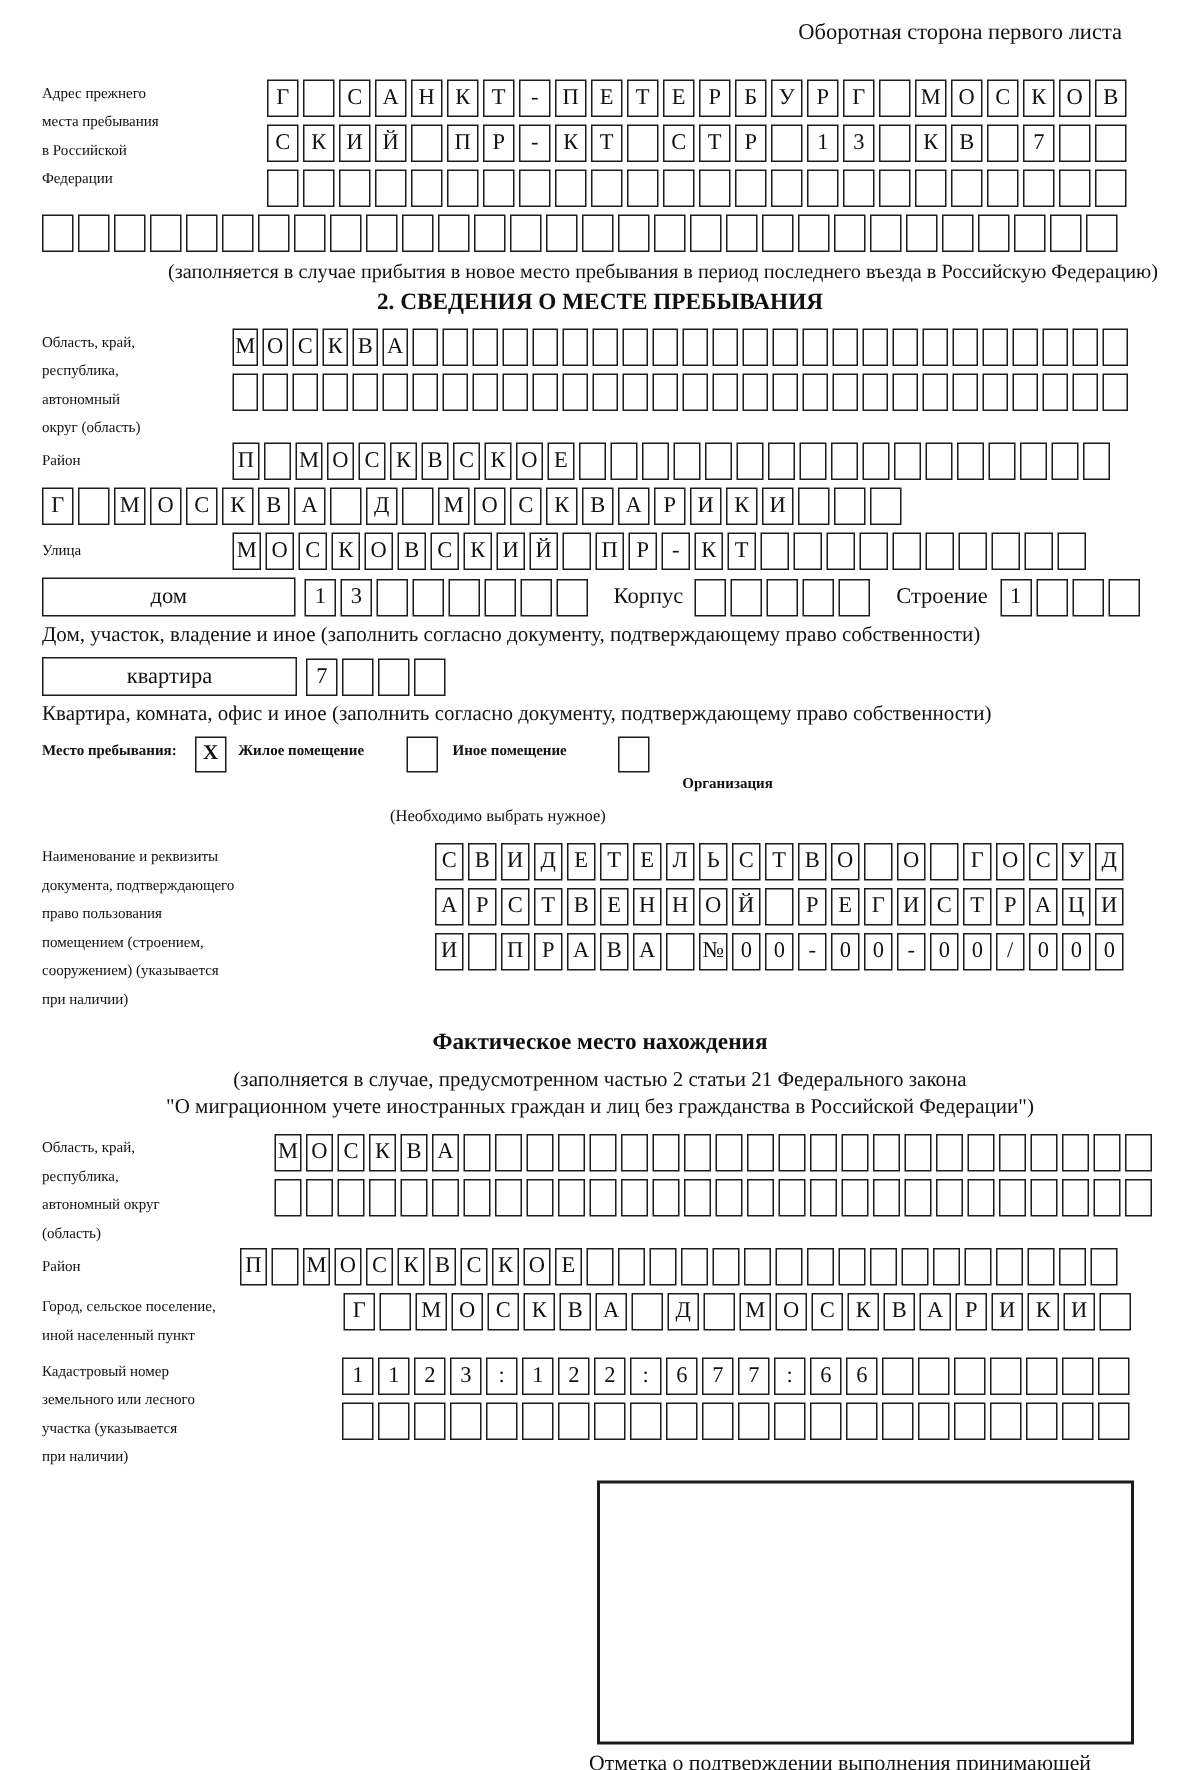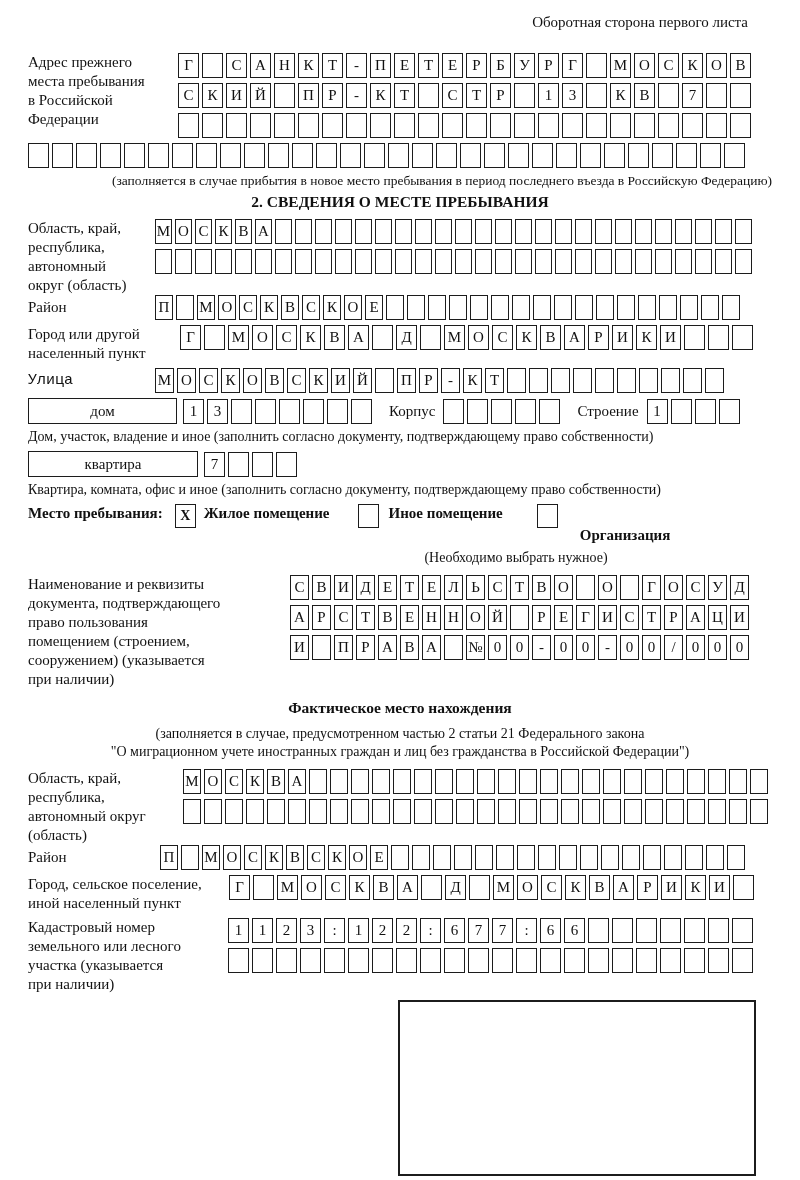--- a/index.html
+++ b/index.html
@@ -7,21 +7,21 @@
   body {
     width:800px; height:1180px;
     padding:8px 28px 0 28px;
     font-family:"Liberation Serif", serif;
     color:#111;
     overflow:hidden;
   }
   .hdr { text-align:right; font-size:15px; padding-right:24px; margin-top:6px; margin-bottom:22px; }
 
   .frow { display:flex; align-items:flex-start; }
-  .flabel { font-size:15px; line-height:19px; flex:0 0 auto; }
+  .flabel { font-size:10px; line-height:19px; flex:0 0 auto; }
 
   .cells { display:flex; flex-wrap:nowrap; }
   .cell {
     display:inline-flex; align-items:center; justify-content:center;
     border:1.7px solid #1c1c1c; background:#fff;
     height:25px; font-size:15px; flex:0 0 auto;
   }
   .p24 .cell { width:21px; margin-right:3px; }
   .p22 .cell { width:19px; margin-right:3px; }
   .p21 .cell { width:18px; margin-right:3px; }
@@ -283,24 +283,20 @@
       <span class="cell"></span>
       <span class="cell"></span>
       <span class="cell"></span>
       <span class="cell"></span>
       <span class="cell"></span>
       <span class="cell"></span>
     </div>
 </div>
 
 <div class="frow rowgap">
-  <div class="flabel" style="width:152px;">
-      <div>Город или другой</div>
-      <div>населенный пункт</div>
-    </div>
   <div class="cells p24">
       <span class="cell">Г</span>
       <span class="cell"></span>
       <span class="cell">М</span>
       <span class="cell">О</span>
       <span class="cell">С</span>
       <span class="cell">К</span>
       <span class="cell">В</span>
       <span class="cell">А</span>
       <span class="cell"></span>
@@ -316,21 +312,21 @@
       <span class="cell">И</span>
       <span class="cell">К</span>
       <span class="cell">И</span>
       <span class="cell"></span>
       <span class="cell"></span>
       <span class="cell"></span>
     </div>
 </div>
 
 <div class="frow rowgap">
-  <div class="flabel" style="width:127px; line-height:25px;font-family:Liberation Mono, monospace;">Улица</div>
+  <div class="flabel" style="width:127px; line-height:25px;">Улица</div>
   <div class="cells p22">
       <span class="cell">М</span>
       <span class="cell">О</span>
       <span class="cell">С</span>
       <span class="cell">К</span>
       <span class="cell">О</span>
       <span class="cell">В</span>
       <span class="cell">С</span>
       <span class="cell">К</span>
       <span class="cell">И</span>
@@ -348,21 +344,21 @@
       <span class="cell"></span>
       <span class="cell"></span>
       <span class="cell"></span>
       <span class="cell"></span>
       <span class="cell"></span>
       <span class="cell"></span>
     </div>
 </div>
 
 <div class="frow rowgap" style="align-items:center;">
-  <div class="widebox" style="width:149px; margin-right:6px;">дом</div>
+  <div class="widebox" style="width:169px; margin-right:6px;">дом</div>
   <div class="cells p24">
       <span class="cell">1</span>
       <span class="cell">3</span>
       <span class="cell"></span>
       <span class="cell"></span>
       <span class="cell"></span>
       <span class="cell"></span>
       <span class="cell"></span>
       <span class="cell"></span>
     </div>
@@ -397,21 +393,21 @@
 
 <div class="frow" style="align-items:flex-start; margin-top:4px;font-weight:bold;">
   <div class="flabel">Место пребывания:</div>
   <span class="chk" style="margin-left:12px;">X</span>
   <span class="flabel" style="margin-left:8px;">Жилое помещение</span>
   <span class="chk" style="margin-left:28px;"></span>
   <span class="flabel" style="margin-left:10px;">Иное помещение</span>
   <span class="chk" style="margin-left:34px;"></span>
   <span class="flabel" style="margin-left:22px;margin-top:22px;">Организация</span>
 </div>
-<div class="flabel" style="margin:3px 0 8px 232px; font-size:14px;text-align:center;">(Необходимо выбрать нужное)</div>
+<div class="flabel" style="margin:3px 0 8px 232px; font-size:11px;">(Необходимо выбрать нужное)</div>
 
 <div class="frow">
   <div class="flabel" style="width:262px;">
       <div>Наименование и реквизиты</div>
       <div>документа, подтверждающего</div>
       <div>право пользования</div>
       <div>помещением (строением,</div>
       <div>сооружением) (указывается</div>
       <div>при наличии)</div>
     </div>

